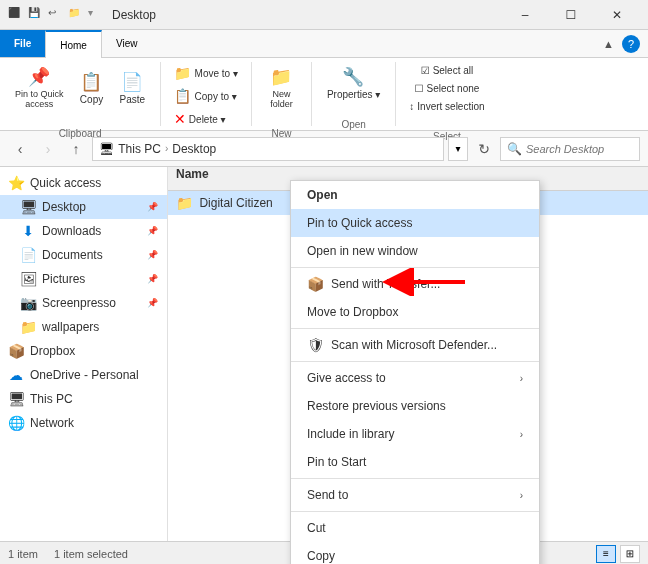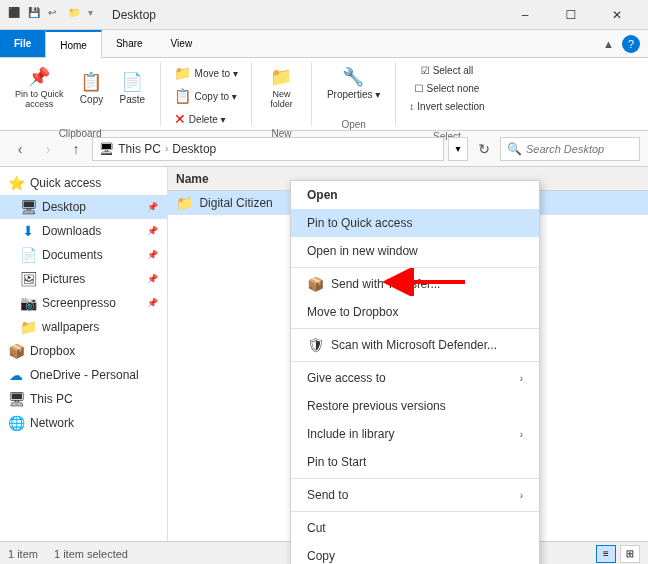--- a/index.html
+++ b/index.html
@@ -287,21 +287,20 @@
     .sidebar-icon { font-size: 14px; width: 16px; text-align: center; }
 
     
     .file-list {
       flex: 1;
       overflow-y: auto;
       padding: 0;
     }
     .file-list-header {
       display: flex;
-      align-items: center;
       height: 24px;
       background: #f0f0f0;
       border-bottom: 1px solid #d0d0d0;
       padding: 0 8px;
       font-size: 12px;
       font-weight: bold;
       color: #333;
     }
     .file-item {
       display: flex;
@@ -425,21 +424,20 @@
     <button class="title-bar-btn">–</button>
     <button class="title-bar-btn">☐</button>
     <button class="title-bar-btn close">✕</button>
   </div>
 </div>
 
 <div class="ribbon">
   <div class="ribbon-tabs">
     <button class="ribbon-tab file">File</button>
     <button class="ribbon-tab active">Home</button>
-    <button class="ribbon-tab">Share</button>
     <button class="ribbon-tab">View</button>
     <div class="ribbon-help">
       <span>▲</span>
       <div class="help-btn">?</div>
     </div>
   </div>
 
   <div class="ribbon-content">
 
     <div class="ribbon-group">

